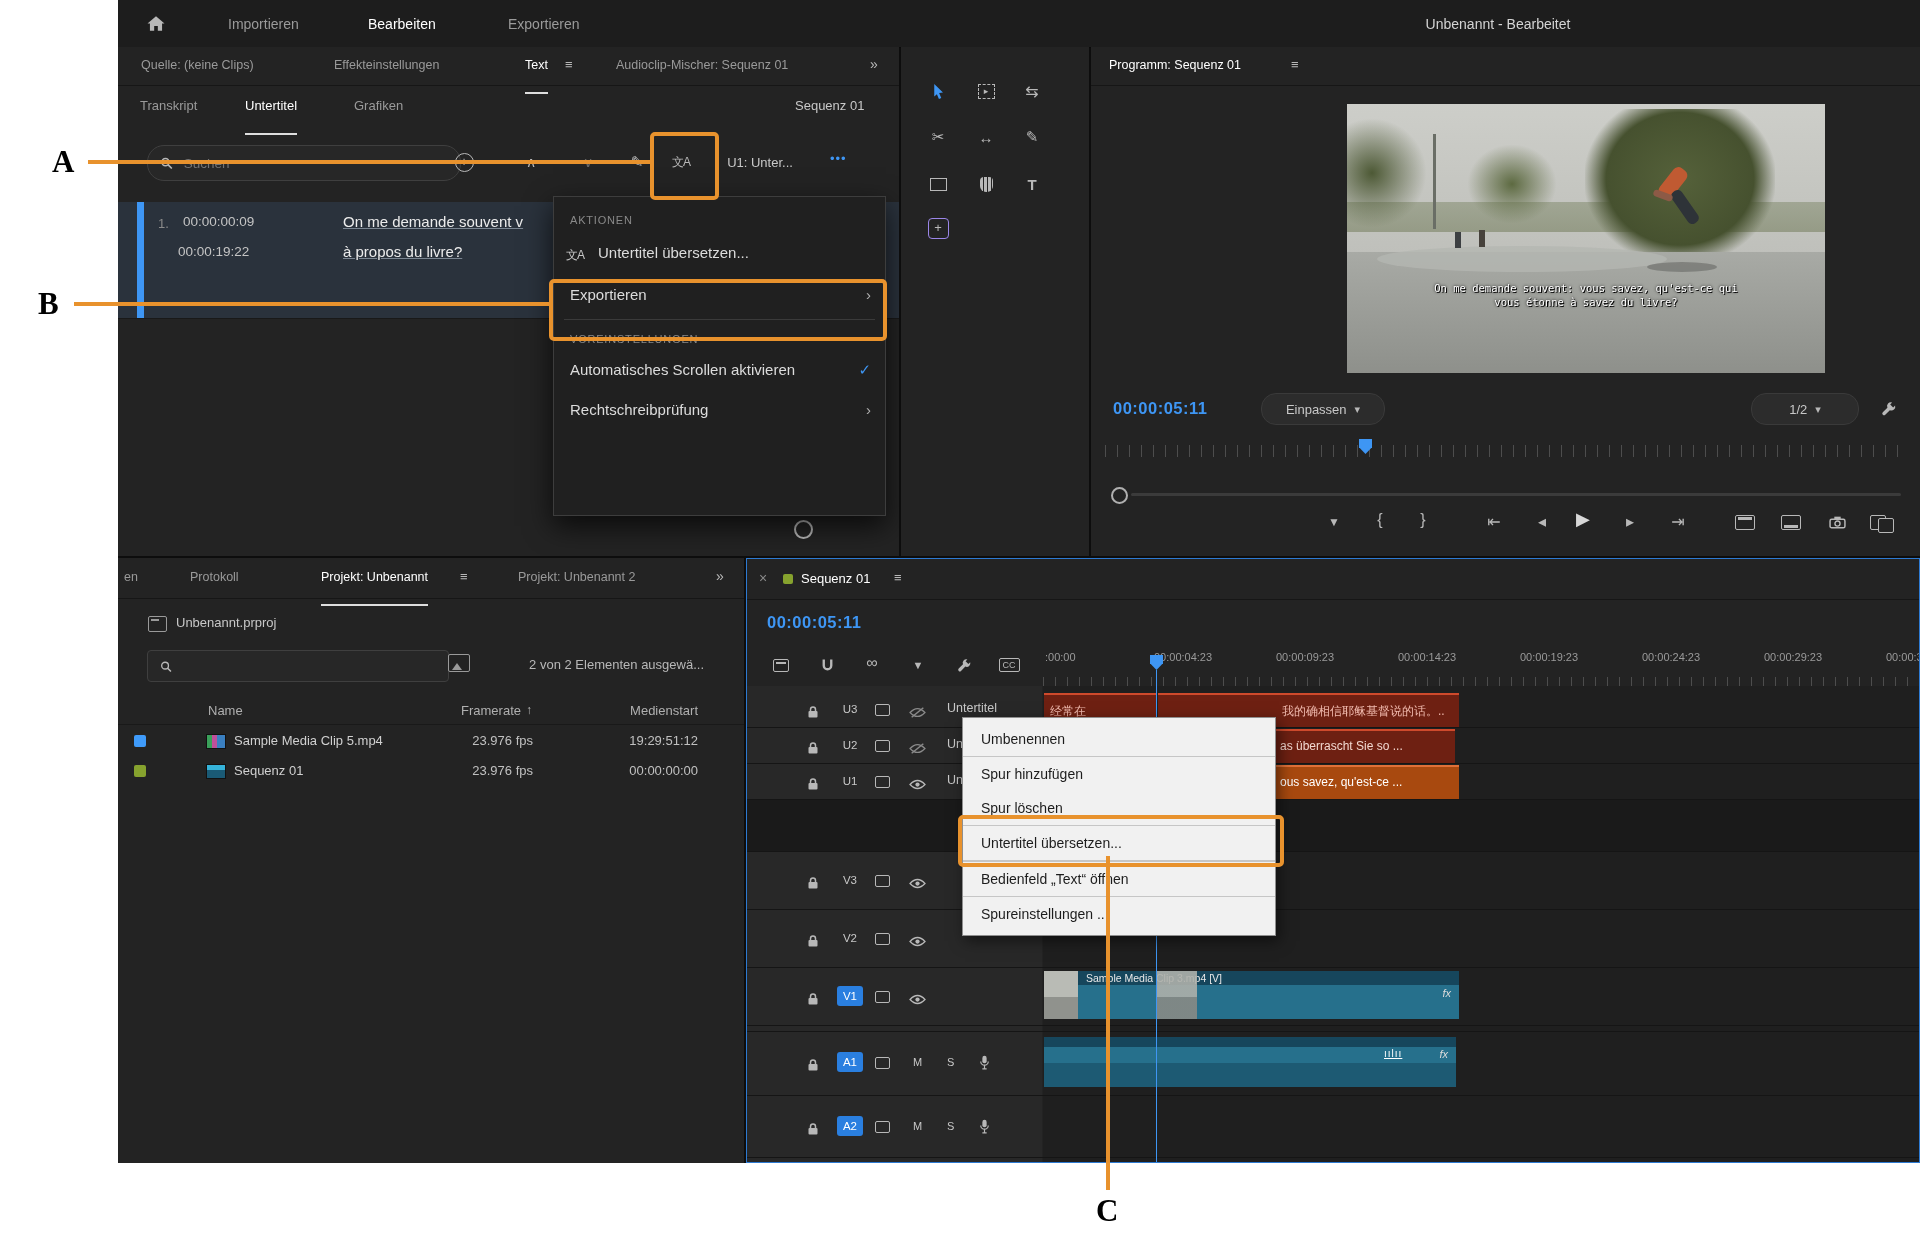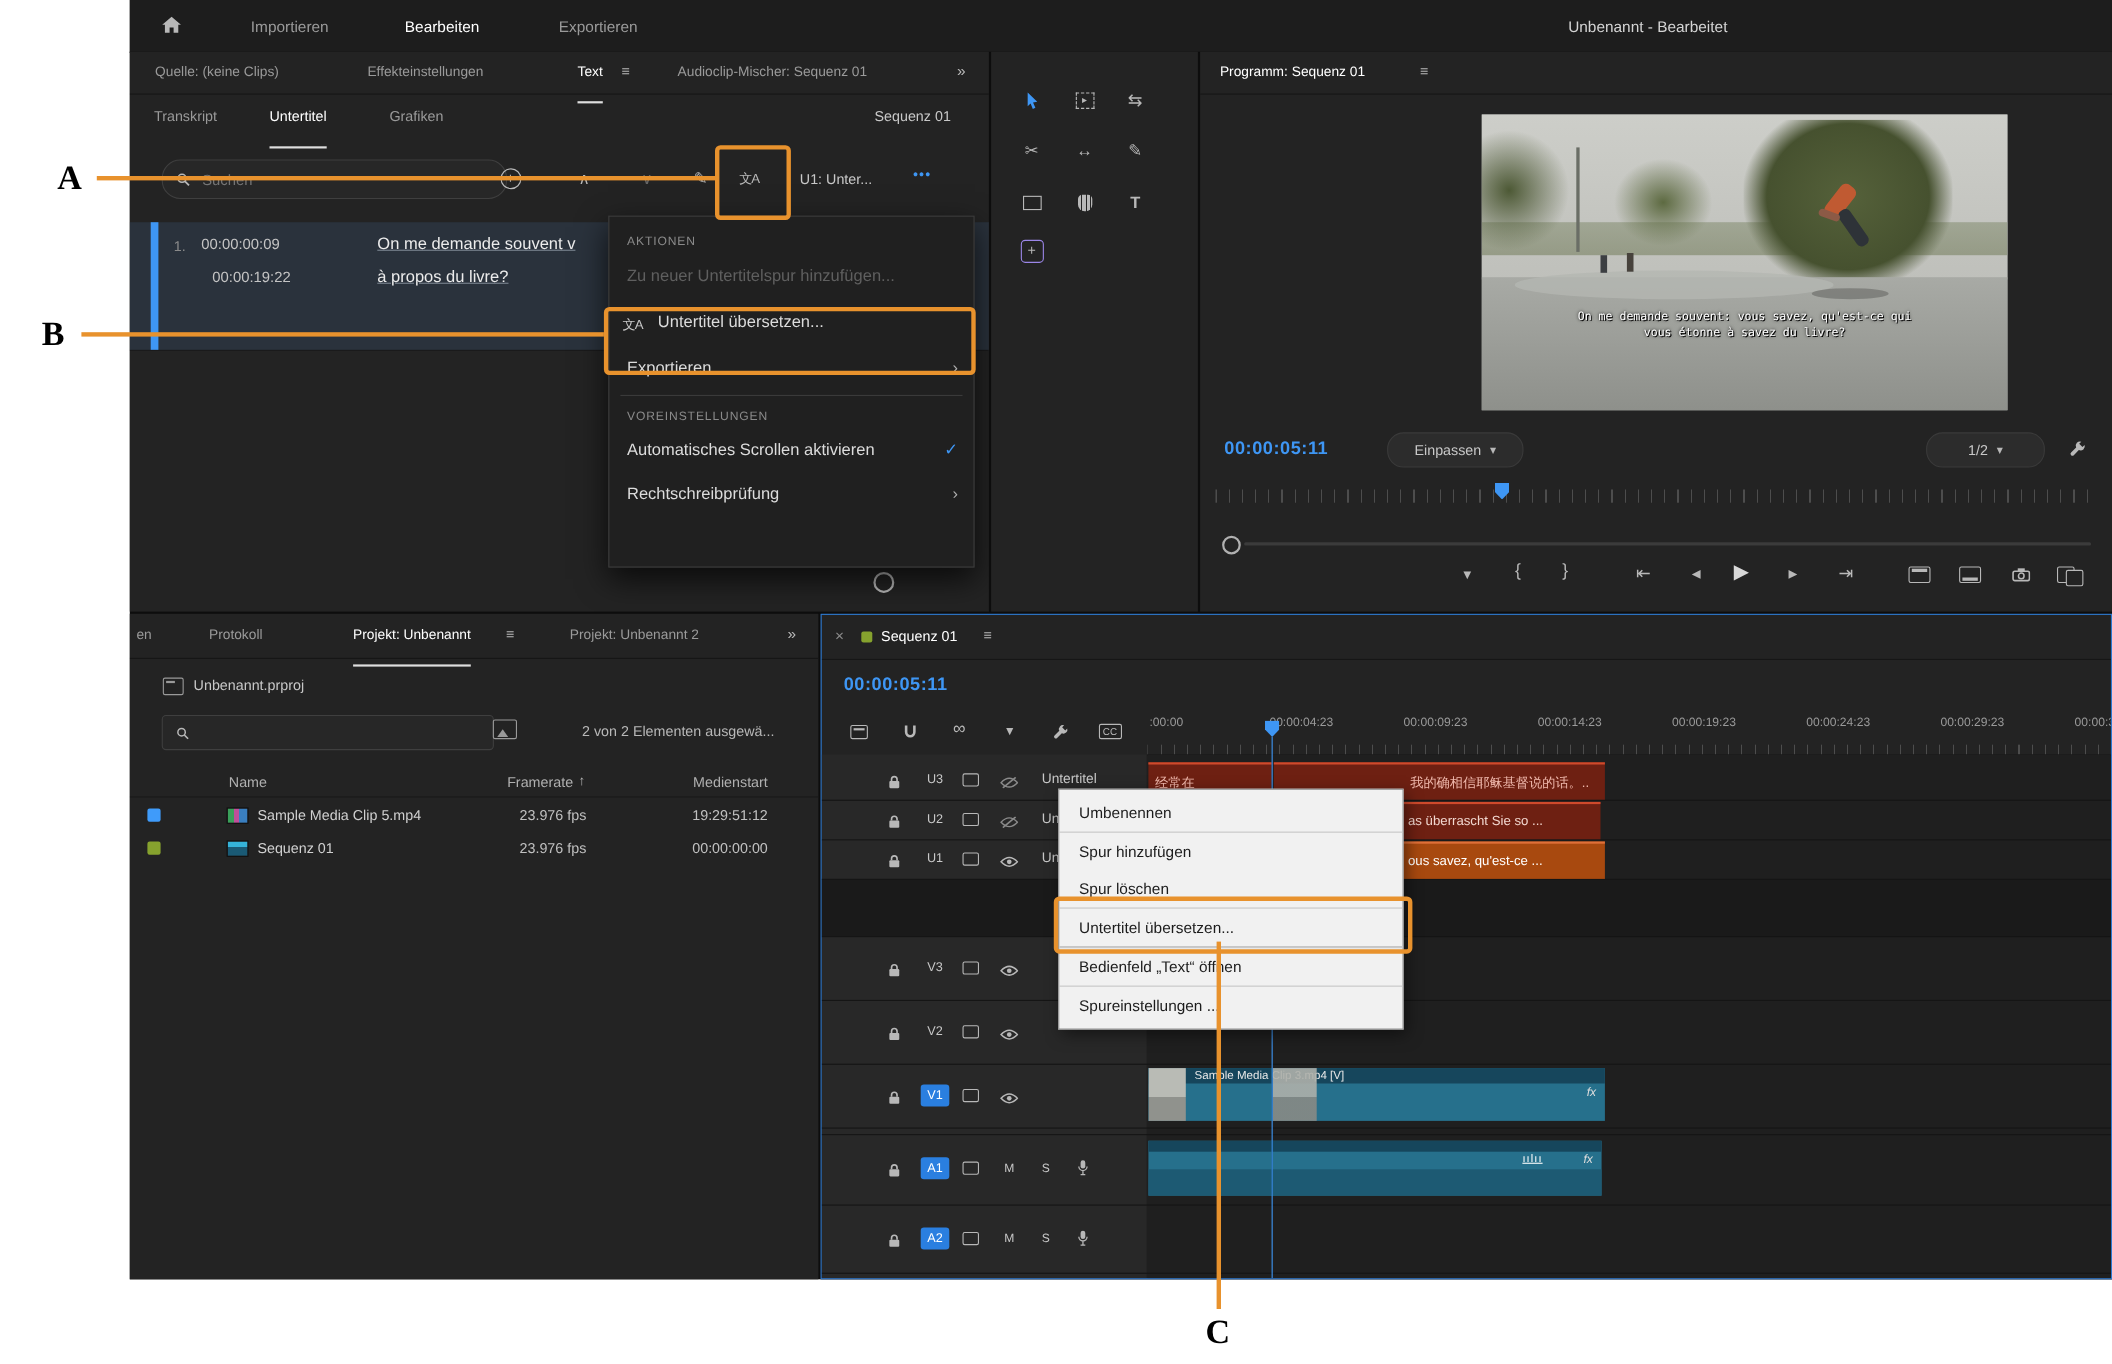--- a/index.html
+++ b/index.html
@@ -145,30 +145,29 @@
       <span class="tool" style="left:458px;top:103px;font-size:14px;color:#666;">∨</span>
       <span class="tool" style="left:507px;top:103px;">✎</span>
       <span class="tool" style="left:551px;top:103px;font-size:12px;letter-spacing:-1px;">文A</span>
       <span class="r txt" style="left:598px;top:108px;font-size:13px;color:#c8c8c8;width:88px;overflow:hidden;">U1: Unter...</span>
       <span class="r blue" style="left:712px;top:104px;font-size:13px;letter-spacing:1px;">•••</span>
 
       <div class="r" style="left:0;top:155px;width:781px;height:116px;background:#2a323c;border-bottom:1px solid #191919;">
         <div class="r" style="left:19px;top:0;width:7px;height:116px;background:#3e96f4;"></div>
         <span class="r dim txt" style="left:40px;top:14px;font-size:13px;">1.</span>
         <span class="r txt" style="left:65px;top:12px;font-size:13.5px;color:#c4c4c4;">00:00:00:09</span>
-        <span class="r txt" style="left:75px;top:42px;font-size:13.5px;color:#c4c4c4;">00:00:19:22</span>
+        <span class="r txt" style="left:60px;top:42px;font-size:13.5px;color:#c4c4c4;">00:00:19:22</span>
         <span class="r txt" style="left:225px;top:11px;font-size:15px;color:#ececec;text-decoration:underline;text-decoration-color:#7a8591;">On me demande souvent v</span>
         <span class="r txt" style="left:225px;top:41px;font-size:15px;color:#ececec;text-decoration:underline;text-decoration-color:#7a8591;">à propos du livre?</span>
       </div>
 
       <span class="r" style="left:676px;top:473px;width:15px;height:15px;border:2px solid #b8b8b8;border-radius:50%;background:#232323;"></span>
 
       <div class="menu-dark" style="left:435px;top:149px;width:331px;height:318px;">
         <div class="sec" style="margin-top:8px;">AKTIONEN</div>
-        <div class="mi noicon disabled">Zu neuer Untertitelspur hinzufügen...</div>
         <div class="mi" style="height:44px;line-height:44px;">
           <span class="mico" style="top:2px;font-size:12px;letter-spacing:-1px;">文A</span>
           <span>Untertitel übersetzen...</span>
         </div>
         <div class="mi no icon noicon">
           <span>Exportieren</span>
           <span class="sub">›</span>
         </div>
         <div class="mdiv"></div>
         <div class="sec">VOREINSTELLUNGEN</div>

